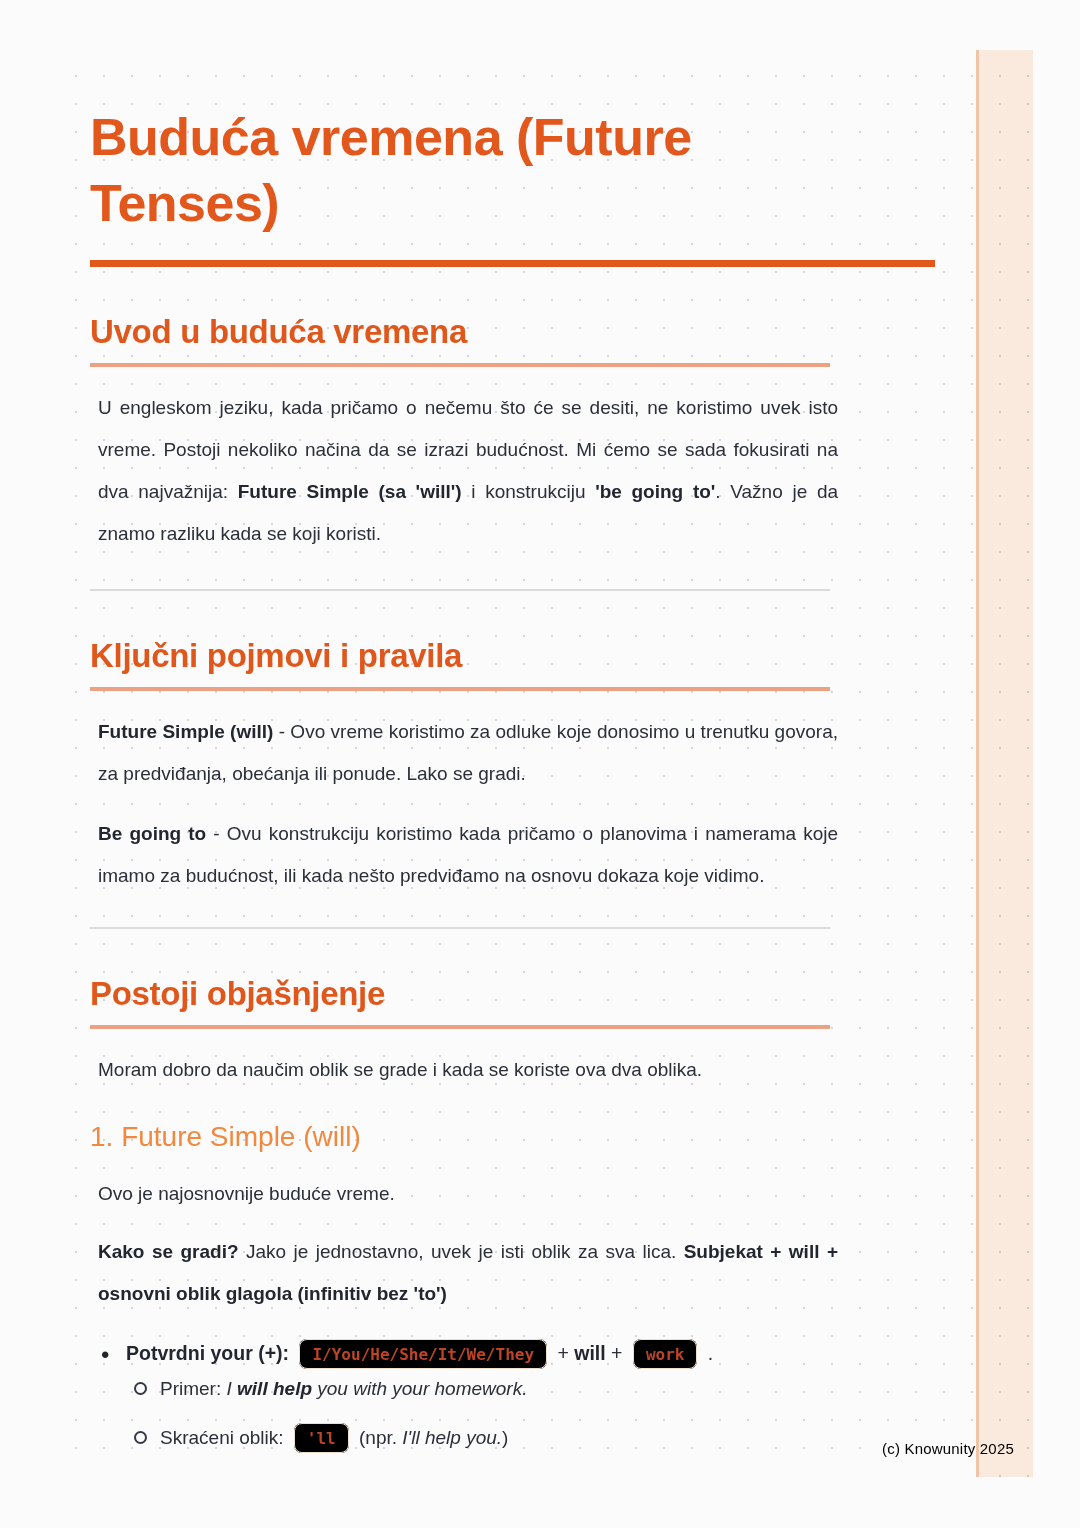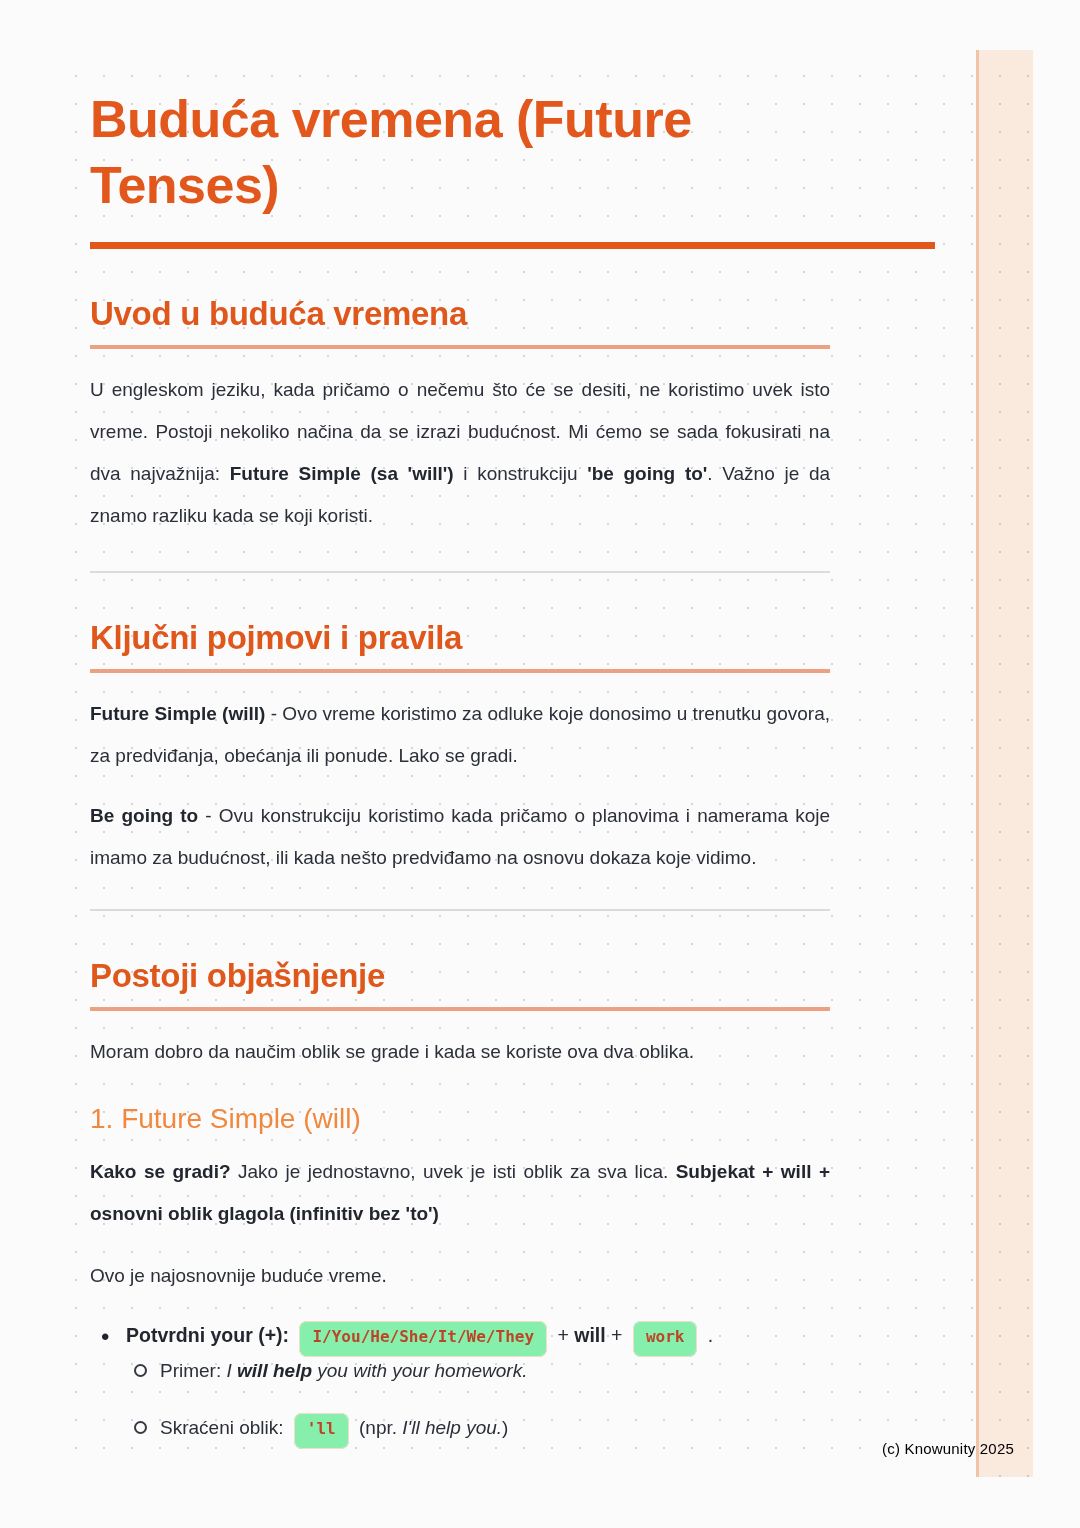--- a/index.html
+++ b/index.html
@@ -20,74 +20,74 @@
   
   .margin-strip {
     position:absolute; left:976px; top:50px; width:57px; height:1427px;
     box-sizing:border-box;
     background-color:#FAE9DD;
     background-image:radial-gradient(circle, #E5C2AB 1.2px, transparent 1.4px);
     background-size:28px 28px; background-position:7px 12px;
     border-left:3px solid #F0C4A7;
     z-index:2;
   }
-  .content { position:absolute; left:90px; top:0; width:845px; z-index:3; }
+  .content { position:absolute; left:90px; top:18px; width:845px; z-index:3; }
 
   h1.page-title {
     margin:86px 0 0 0; width:800px;
     font-size:52px; line-height:1.27; font-weight:700;
     color:#E2571C; letter-spacing:-0.5px;
   }
   .title-rule { width:845px; height:7px; background:#E2581B; margin-top:24px; }
 
   h2.section-heading {
     margin:46px 0 0 0; font-size:33px; font-weight:700; color:#E0571C;
     letter-spacing:-0.3px;
   }
   .heading-underline { width:740px; height:4px; background:#ECA183; margin-top:12px; }
 
   p.body {
-    width:740px; margin:20px 0 0 0;
+    width:740px; margin:20px 0 0 8px;
     font-size:19px; line-height:42px; color:#2B2F38;
     text-align:justify;
   }
   p.body.nojust { text-align:left; }
   .divider { width:740px; height:2px; background:#DBDBDE; margin-top:14px; }
 
   h3.sub-heading {
     margin:30px 0 0 0; font-size:28px; font-weight:400; color:#F0883E;
   }
 
   strong { font-weight:700; color:#22262e; }
   .it { font-style:italic; }
   .bit { font-style:italic; font-weight:700; color:#22262e; }
 
   code.chip {
     font-family:"DejaVu Sans Mono","Liberation Mono",monospace;
     font-size:16px; font-weight:700; color:#BD4527;
-    background:#86efac; border:1px solid #EEDECB; border-radius:8px;
-    padding:5px 12px 10px; margin:0 5px; white-space:nowrap;
+    background:#000000; border:1px solid #EEDECB; border-radius:8px;
+    padding:5px 12px 4px; margin:0 5px; white-space:nowrap;
   }
 
   .li-main {
     margin-top:24px; position:relative; padding-left:36px;
     font-size:19.5px; line-height:1.5; color:#2B2F38; width:780px;
   }
   .li-main .bullet-dot {
     position:absolute; left:11px; top:-2px; font-size:24px; color:#20242c;
   }
   .li-sub {
     margin-top:7px; position:relative; padding-left:70px;
     font-size:19px; line-height:1.5; color:#2B2F38; width:760px;
   }
   .li-sub .circle {
     position:absolute; left:44px; top:7px; width:9px; height:9px;
     border:2px solid #343944; border-radius:50%;
   }
-  .li-sub.shortform { margin-top:28px; }
+  .li-sub.shortform { margin-top:20px; }
 
   .footer {
     position:absolute; top:1440px; right:66px;
     font-size:15px; color:#000000; z-index:5; letter-spacing:0.2px;
   }
 </style>
 </head>
 <body>
 
 <div class="dot-grid"></div>
@@ -109,23 +109,23 @@
   <p class="body"><strong>Future Simple (will)</strong><span> - Ovo vreme koristimo za odluke koje donosimo u trenutku govora, za predviđanja, obećanja ili ponude. Lako se gradi.</span></p>
   <p class="body" style="margin-top:18px;"><strong>Be going to</strong><span> - Ovu konstrukciju koristimo kada pričamo o planovima i namerama koje imamo za budućnost, ili kada nešto predviđamo na osnovu dokaza koje vidimo.</span></p>
 
   <div class="divider" style="margin-top:30px;"></div>
 
   <h2 class="section-heading">Postoji objašnjenje</h2>
   <div class="heading-underline"></div>
   <p class="body nojust">Moram dobro da naučim oblik se grade i kada se koriste ova dva oblika.</p>
 
   <h3 class="sub-heading">1. Future Simple (will)</h3>
+  <p class="body nojust">Ovo je najosnovnije buduće vreme.</p>
+
   <p class="body" style="margin-top:16px;"><strong>Kako se gradi?</strong><span> Jako je jednostavno, uvek je isti oblik za sva lica. </span><strong>Subjekat + will + osnovni oblik glagola (infinitiv bez 'to')</strong></p>
-
-  <p class="body nojust">Ovo je najosnovnije buduće vreme.</p>
 
   <div class="li-main">
     <span class="bullet-dot">•</span>
     <strong>Potvrdni your (+):</strong>
     <code class="chip">I/You/He/She/It/We/They</code><span> + </span><strong>will</strong><span> + </span><code class="chip">work</code><span> .</span>
   </div>
 
   <div class="li-sub">
     <span class="circle"></span>
     <span>Primer: </span><span class="it">I </span><span class="bit">will help</span><span class="it"> you with your homework.</span>

